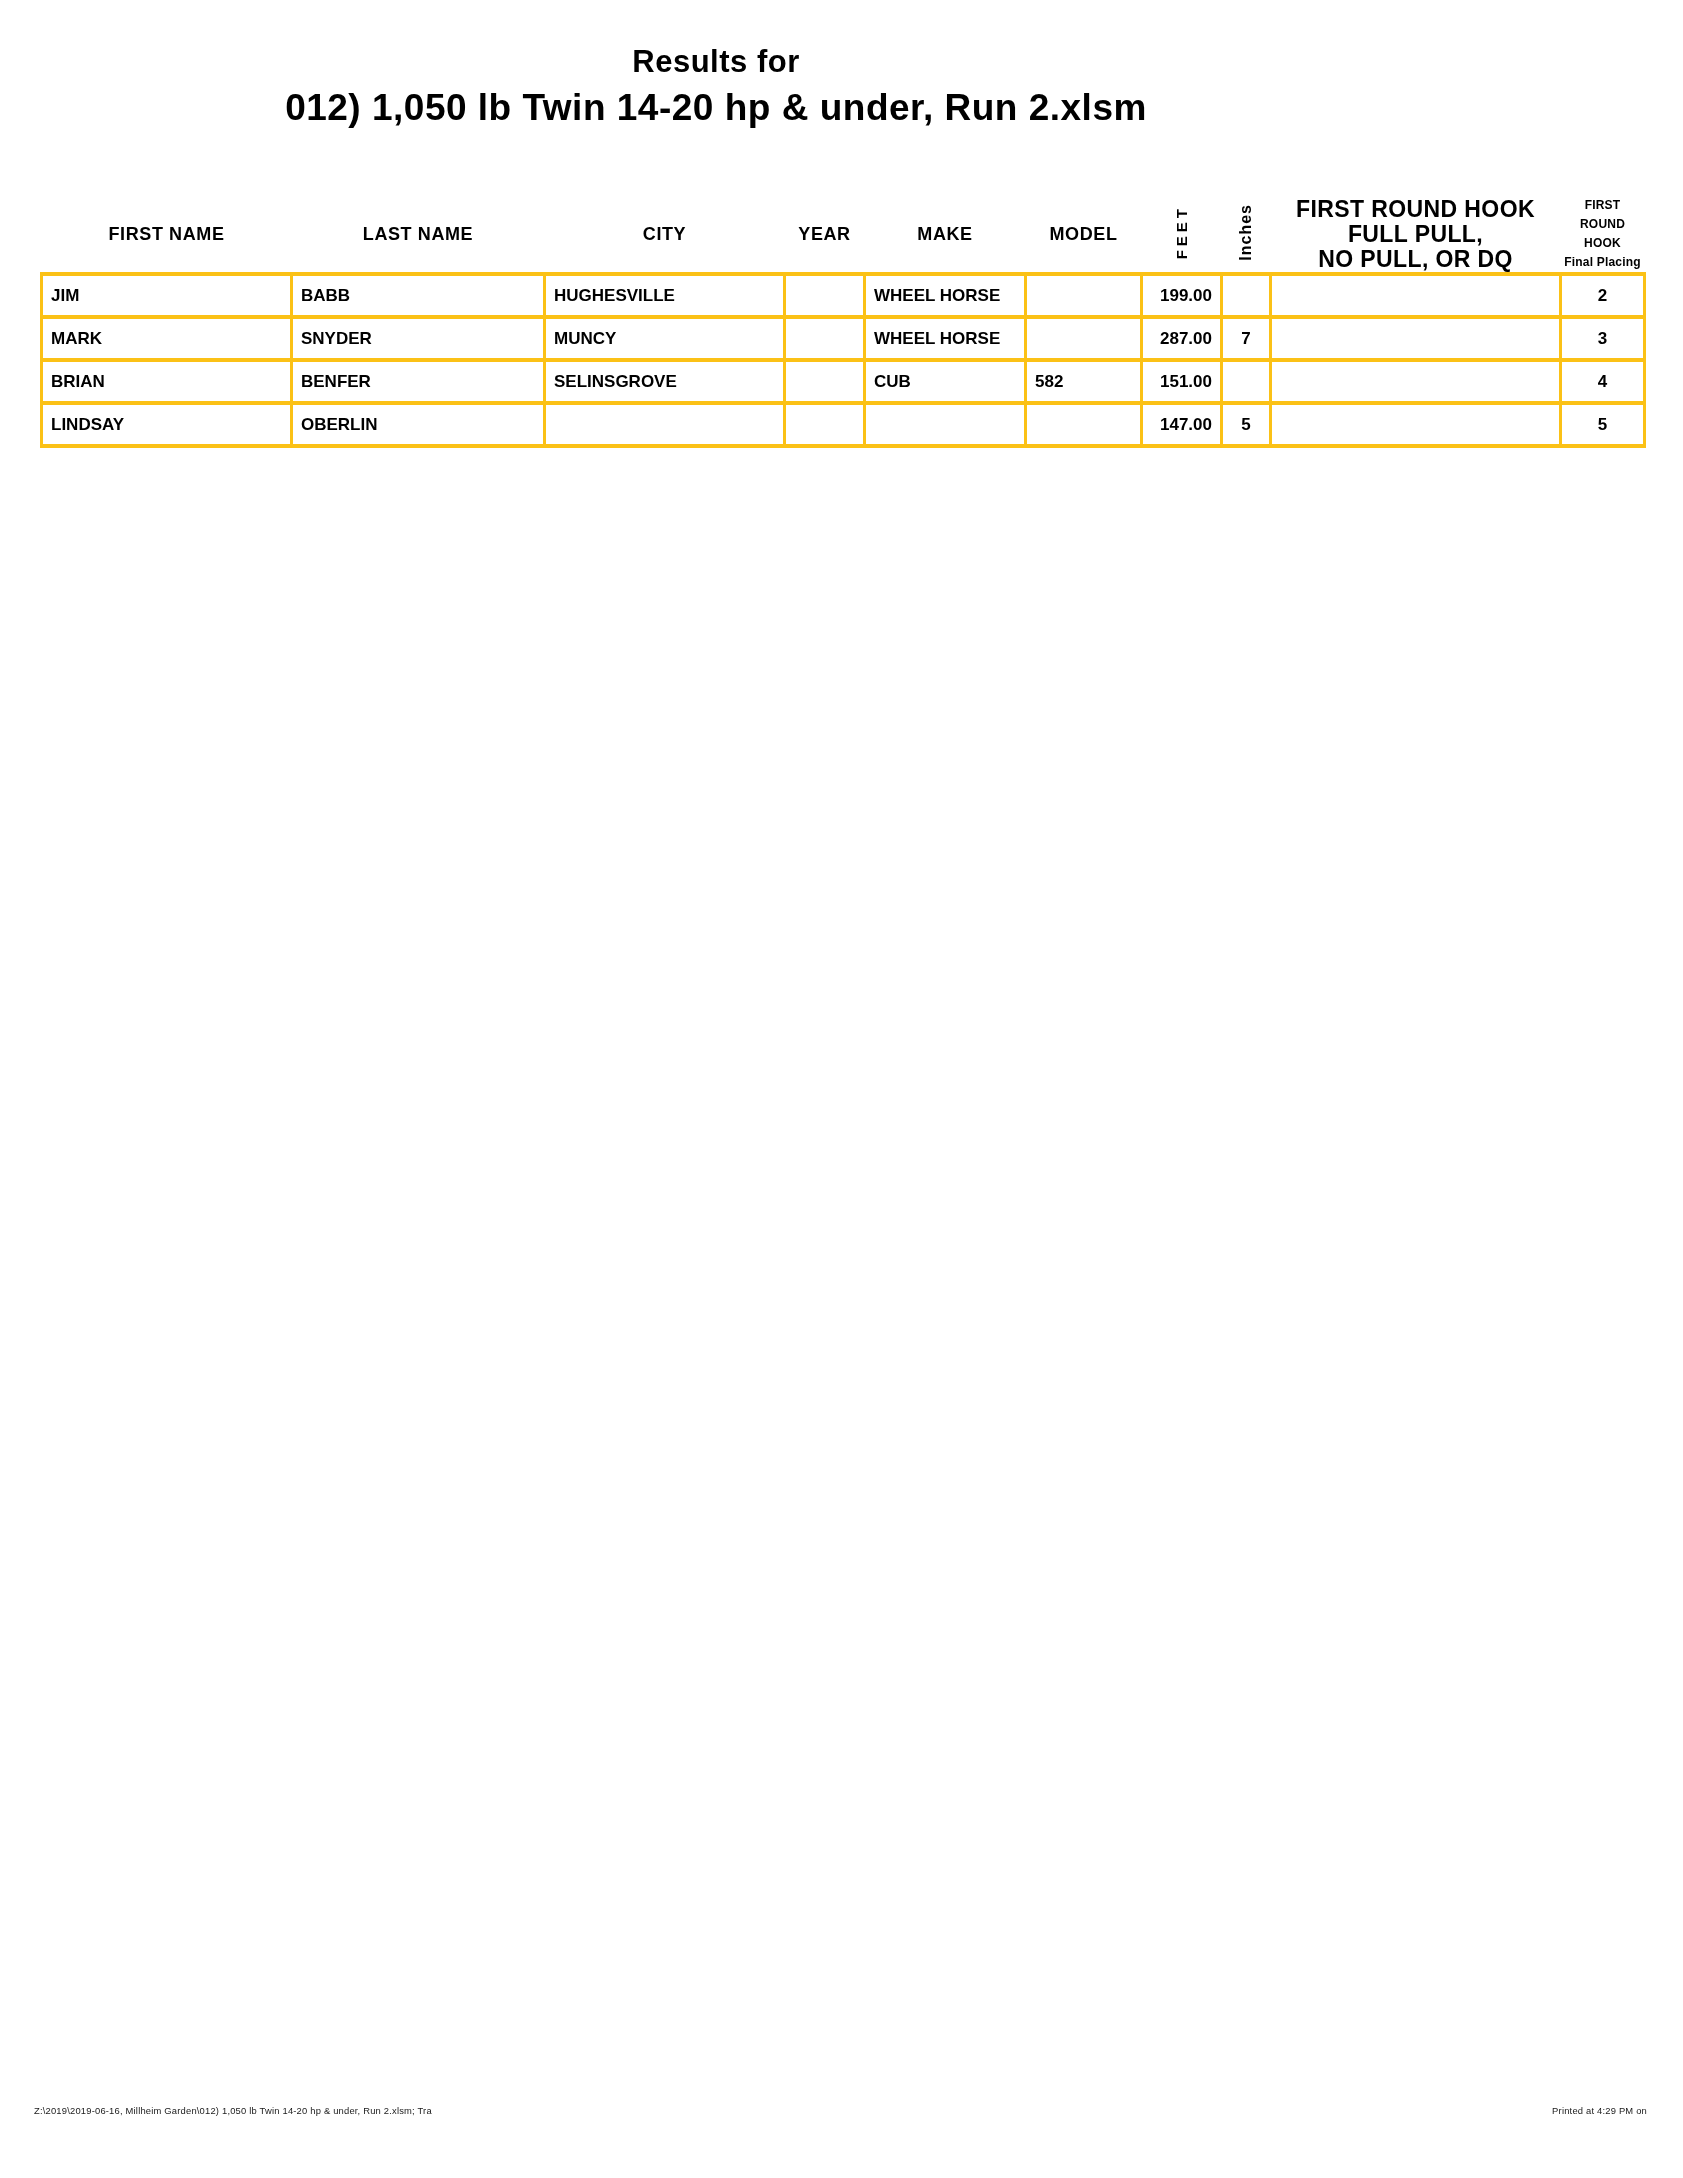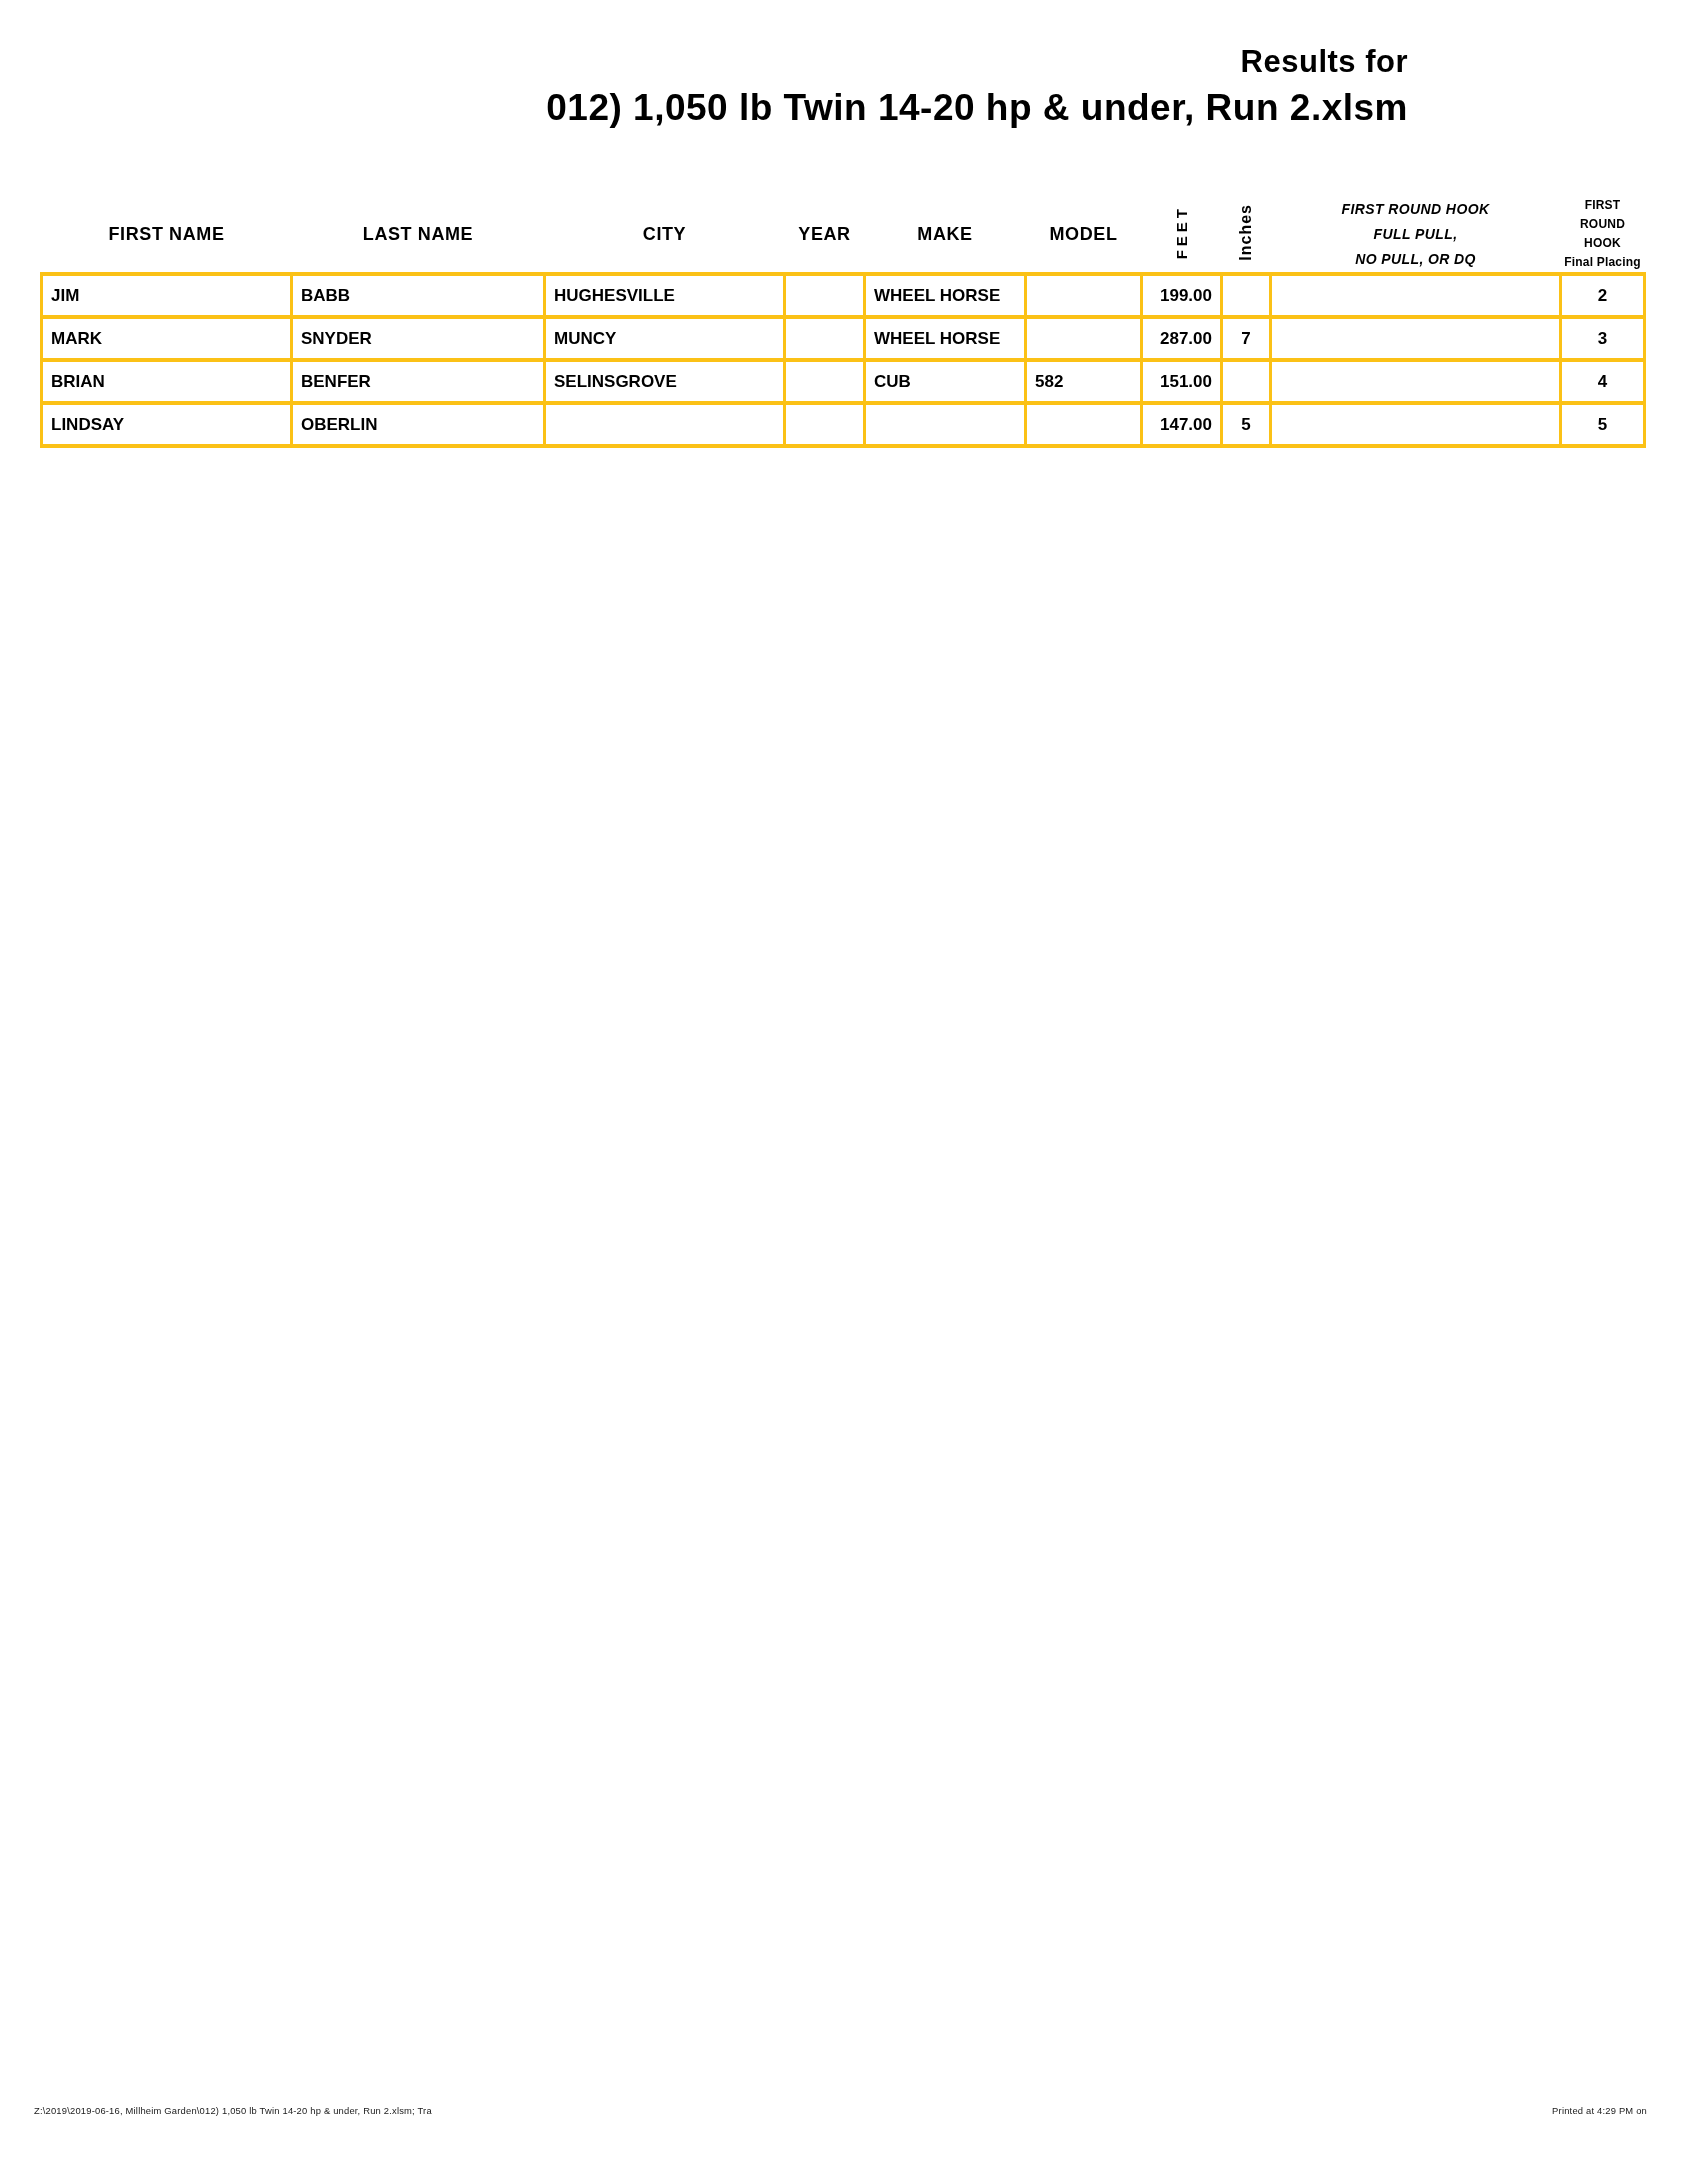--- a/index.html
+++ b/index.html
@@ -7,39 +7,39 @@
     --ink:#000000;
   }
   *{margin:0;padding:0;box-sizing:border-box;}
   html,body{background:#ffffff;}
   body{
     width:1683px;height:2178px;position:relative;
     font-family:"Liberation Sans", sans-serif;color:var(--ink);
     overflow:hidden;
   }
   .title-block{
-    position:absolute;top:42px;left:8px;width:1400px;text-align:right;
+    position:absolute;top:42px;left:16px;width:1400px;text-align:center;
   }
   .title-line1{
     font-size:31px;font-weight:bold;letter-spacing:0.5px;line-height:40px;
   }
   .title-line2{
     font-size:37px;font-weight:bold;letter-spacing:0.5px;line-height:51px;
   }
   table.results{
     position:absolute;left:40px;top:196px;
     border-collapse:collapse;table-layout:fixed;width:1604px;
   }
   table.results th{
     font-weight:bold;vertical-align:middle;border:none;
     height:77px;padding:0 2px;
   }
   .hdr{font-size:18px;letter-spacing:0.6px;}
   .hdr-small{font-size:12px;line-height:19px;letter-spacing:0.2px;}
-  .hdr-multi{font-size:14px;line-height:25px;letter-spacing:0.4px;font-style:italic;}
+  .hdr-multi{font-size:23px;line-height:25px;letter-spacing:0.4px;}
   .vert{
     display:inline-block;
     writing-mode:vertical-rl;
     transform:rotate(180deg);
     font-weight:bold;
   }
   .vert-feet{font-size:15px;letter-spacing:4px;}
   .vert-inches{font-size:16px;letter-spacing:1px;}
   table.results td{
     border:3px solid var(--gold);

